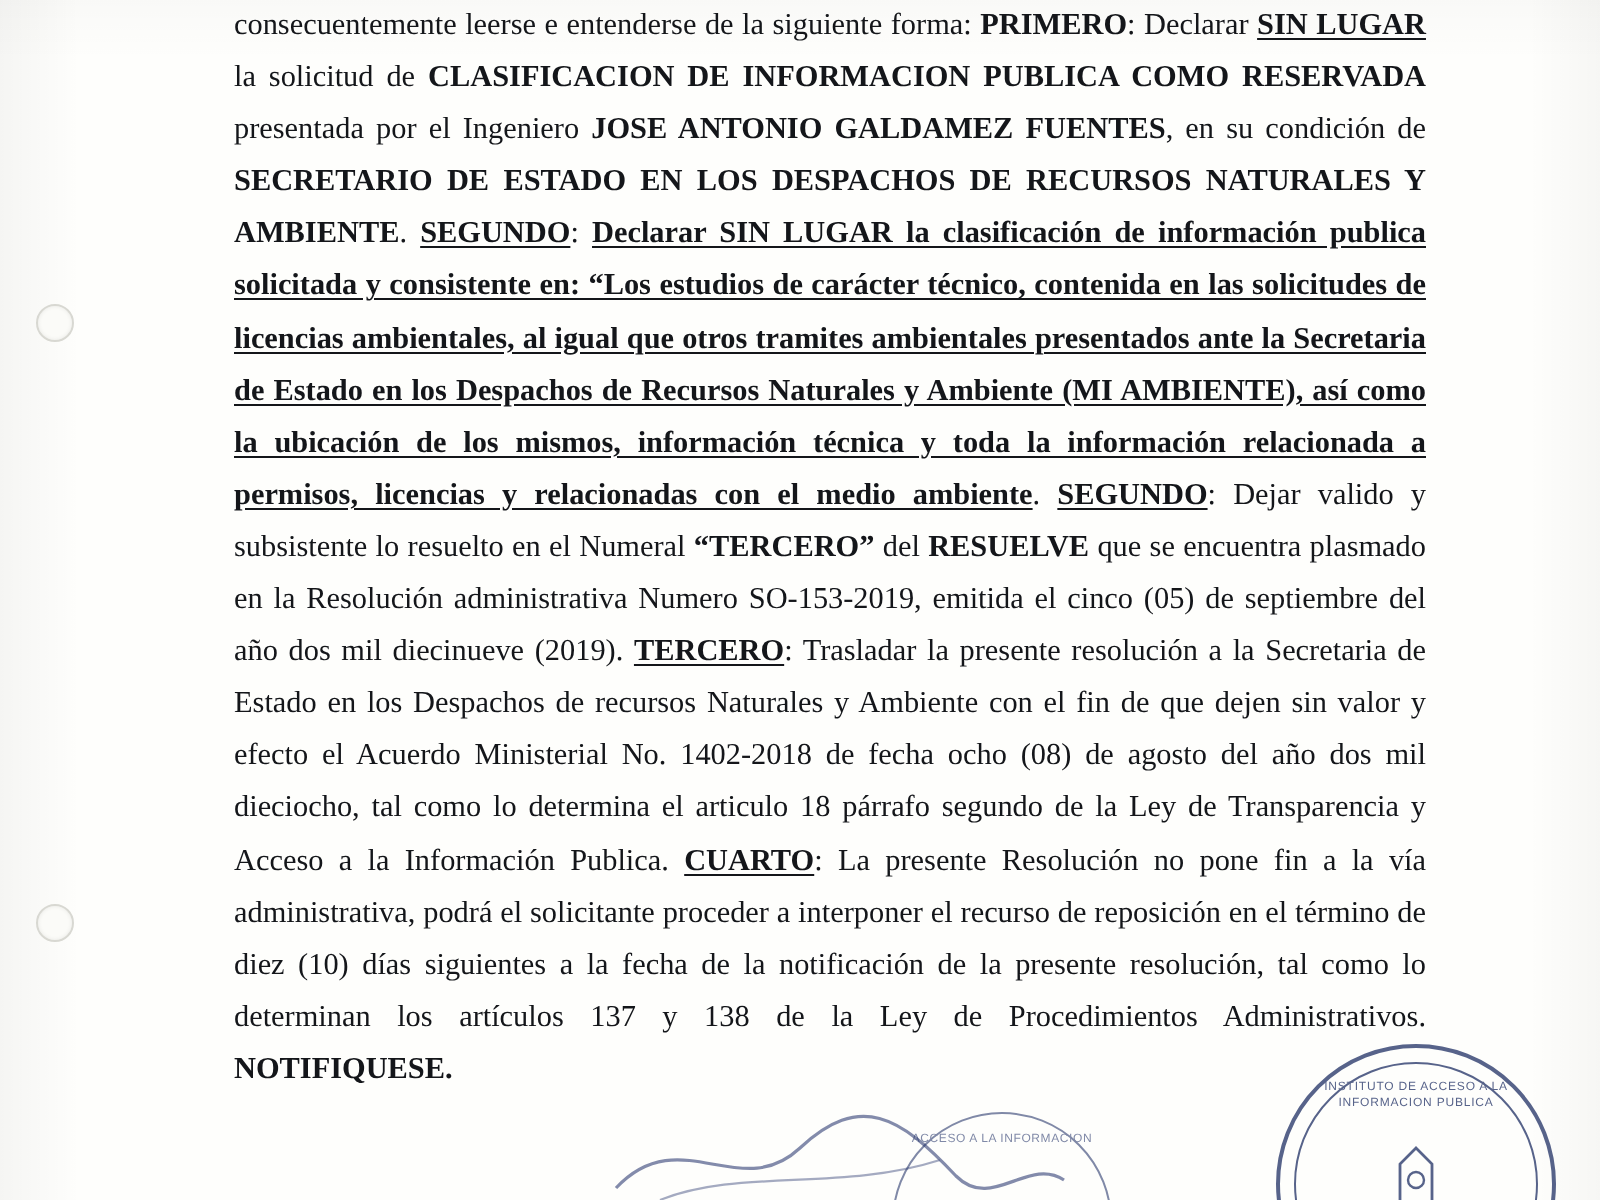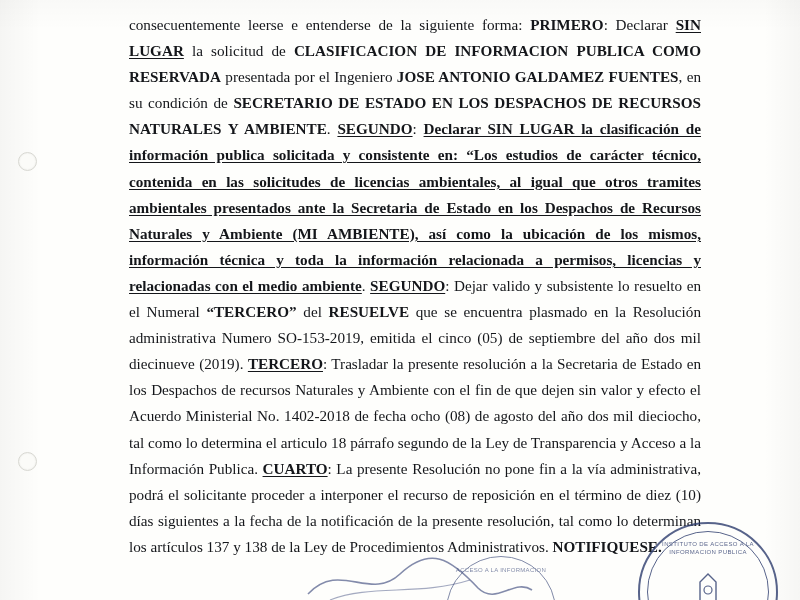--- a/index.html
+++ b/index.html
@@ -45,21 +45,21 @@
     top: 0px;
     width: 596px;
     color: #14161a;
     font-size: 15.2px;
     line-height: 26.1px;
     text-align: justify;
     text-justify: inter-word;
   }
 
   .para {
-    margin: 12px;
+    margin: 0;
     text-indent: 0;
   }
 
   .b { font-weight: bold; }
   .bu { font-weight: bold; text-decoration: underline; text-underline-offset: 2px; }
 
   
   .seal {
     position: absolute;
     border-radius: 50%;

